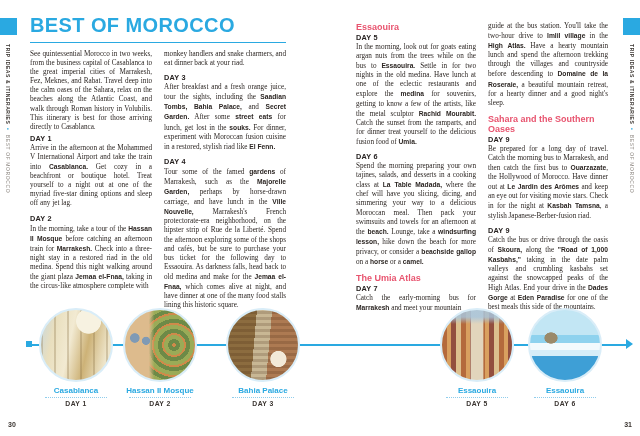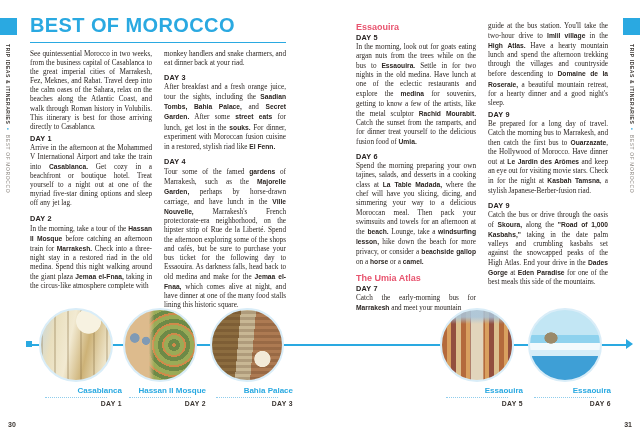--- a/index.html
+++ b/index.html
@@ -33,21 +33,21 @@
   .day { font-size:7.3px; font-weight:700; color:#262120; letter-spacing:.2px; margin:5px 0 1px; }
   .day.tight { margin-top:1px; }
 
   
   .timeline { position:absolute; left:0; top:306px; width:640px; height:110px; }
   .tl-line { position:absolute; left:28px; top:38px; width:600px; height:1.6px; background:#2aa9e1; }
   .tl-dot { position:absolute; left:26px; top:35px; width:6px; height:6px; background:#2aa9e1; }
   .tl-arrow { position:absolute; left:626px; top:33px; width:0; height:0;
               border-left:7px solid #2aa9e1; border-top:5px solid transparent;
               border-bottom:5px solid transparent; }
-  .stop { position:absolute; top:0; width:92px; text-align:right; }
+  .stop { position:absolute; top:0; width:92px; text-align:center; }
   .photo { width:74px; height:74px; border-radius:50%; margin:2px auto 0;
            border:2px solid #d9edf8; }
   .stop-name { margin-top:4px; font-size:8px; font-weight:700; color:#2aa9e1; }
   .stop-rule { width:62px; margin:2px auto 2px; border-top:1.5px dotted #8fcdec; }
   .stop-day { font-size:6.8px; font-weight:700; color:#3a3430; letter-spacing:.4px; }
 
   
   .ph1 { background:
       radial-gradient(circle at 68% 16%, #f7f2e1 0 16%, rgba(247,242,225,0) 17%),
       repeating-linear-gradient(90deg, rgba(130,105,60,.28) 0 2px, rgba(0,0,0,0) 2px 13px),
@@ -124,20 +124,21 @@
         <div class="day tight">DAY 5</div>
         <p class="body">In the morning, look out for goats eating argan nuts from the trees while on the bus to <span class="b">Essaouira.</span> Settle in for two nights in the old medina. Have lunch at one of the eclectic restaurants and explore the <span class="b">medina</span> for souvenirs, getting to know a few of the artists, like the metal sculptor <span class="b">Rachid Mourabit.</span> Catch the sunset from the ramparts, and for dinner treat yourself to the delicious fusion food of <span class="b">Umia.</span></p>
         <div class="day">DAY 6</div>
         <p class="body">Spend the morning preparing your own tajines, salads, and desserts in a cooking class at <span class="b">La Table Madada,</span> where the chef will have you slicing, dicing, and simmering your way to a delicious Moroccan meal. Then pack your swimsuits and towels for an afternoon at the <span class="b">beach.</span> Lounge, take a <span class="b">windsurfing lesson,</span> hike down the beach for more privacy, or consider a <span class="b">beachside gallop</span> on a <span class="b">horse</span> or a <span class="b">camel.</span></p>
         <h3 class="pink">The Umia Atlas</h3>
         <div class="day tight">DAY 7</div>
         <p class="body">Catch the early-morning bus for <span class="b">Marrakesh</span> and meet your mountain</p>
       </div>
       <div class="col">
         <p class="body">guide at the bus station. You'll take the two-hour drive to <span class="b">Imlil village</span> in the <span class="b">High Atlas.</span> Have a hearty mountain lunch and spend the afternoon trekking through the villages and countryside before descending to <span class="b">Domaine de la Roseraie,</span> a beautiful mountain retreat, for a hearty dinner and a good night's sleep.</p>
+        <h3 class="pink">Sahara and the Southern Oases</h3>
         <div class="day tight">DAY 9</div>
         <p class="body">Be prepared for a long day of travel. Catch the morning bus to Marrakesh, and then catch the first bus to <span class="b">Ouarzazate</span>, the Hollywood of Morocco. Have dinner out at <span class="b">Le Jardin des Arômes</span> and keep an eye out for visiting movie stars. Check in for the night at <span class="b">Kasbah Tamsna</span>, a stylish Japanese-Berber-fusion riad.</p>
         <div class="day">DAY 9</div>
         <p class="body">Catch the bus or drive through the oasis of <span class="b">Skoura,</span> along the <span class="b">"Road of 1,000 Kasbahs,"</span> taking in the date palm valleys and crumbling kasbahs set against the snowcapped peaks of the High Atlas. End your drive in the <span class="b">Dades Gorge</span> at <span class="b">Eden Paradise</span> for one of the best meals this side of the mountains.</p>
       </div>
     </div>
   </main>
 
   <section class="timeline">
     <div class="tl-dot"></div>
@@ -149,21 +150,21 @@
       <div class="stop-name">Casablanca</div>
       <div class="stop-rule"></div>
       <div class="stop-day">DAY 1</div>
     </div>
     <div class="stop" style="left:114px">
       <div class="photo ph2"></div>
       <div class="stop-name">Hassan II Mosque</div>
       <div class="stop-rule"></div>
       <div class="stop-day">DAY 2</div>
     </div>
-    <div class="stop" style="left:201px">
+    <div class="stop" style="left:217px">
       <div class="photo ph3"></div>
       <div class="stop-name">Bahia Palace</div>
       <div class="stop-rule"></div>
       <div class="stop-day">DAY 3</div>
     </div>
     <div class="stop" style="left:431px">
       <div class="photo ph5"></div>
       <div class="stop-name">Essaouira</div>
       <div class="stop-rule"></div>
       <div class="stop-day">DAY 5</div>

